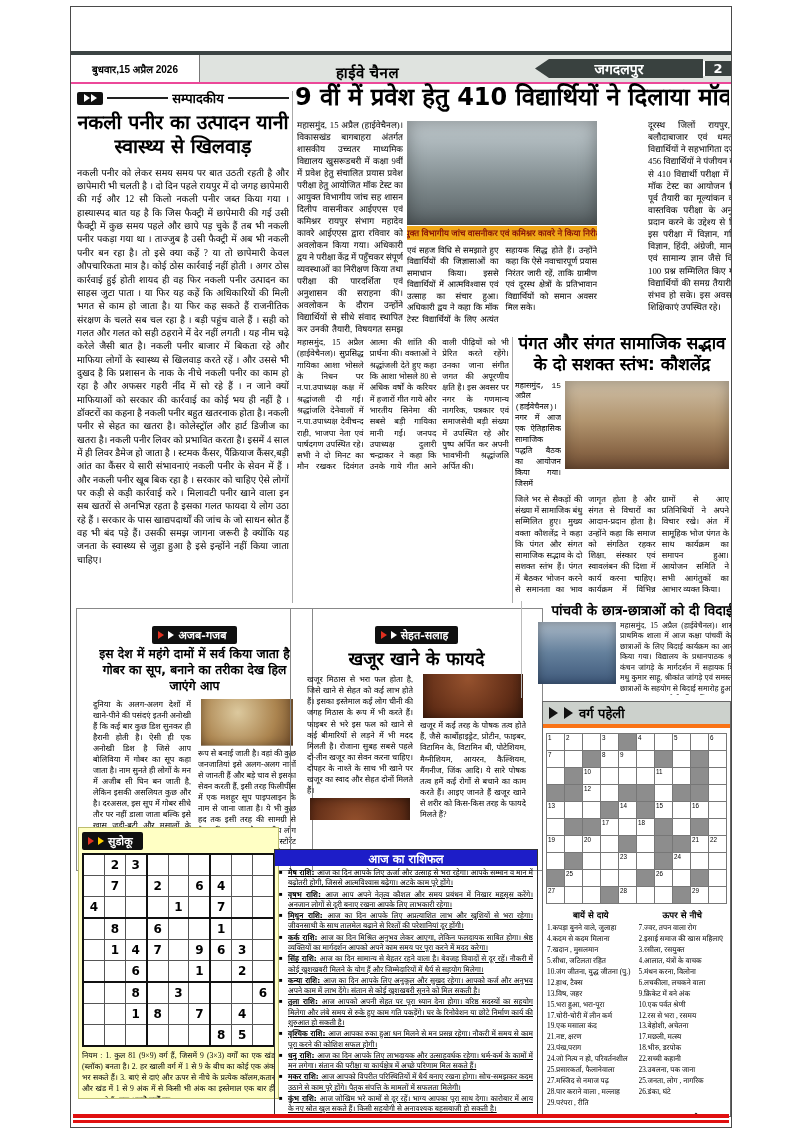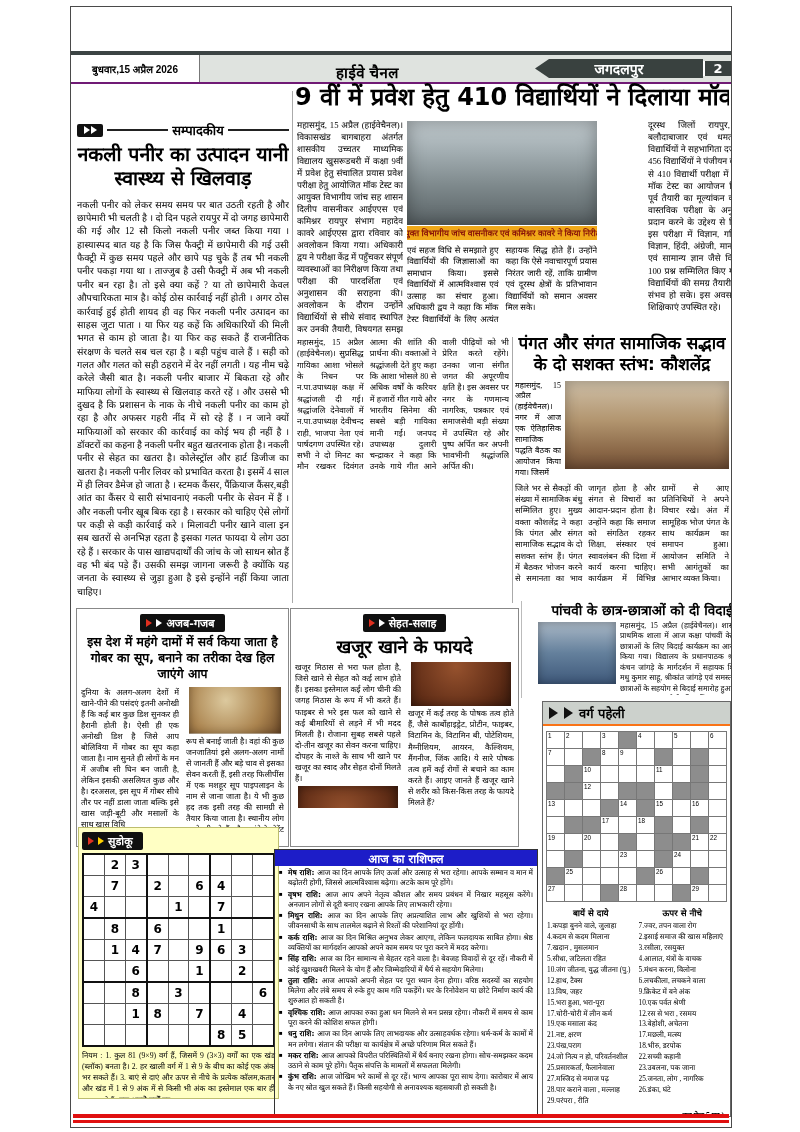--- a/index.html
+++ b/index.html
@@ -1,36 +1,36 @@
 <!DOCTYPE html>
 <html><head>
 <meta charset="utf-8">
 <style>
   html,body{margin:0;padding:0;}
   body{background:#ffffff;font-family:"Liberation Serif", serif;-webkit-font-smoothing:antialiased;}
   .page{position:relative;width:800px;height:1132px;background:#ffffff;overflow:hidden;}
   .sheet{position:absolute;left:70px;top:6px;width:660px;height:1120px;border:1px solid #4a4a4a;background:#fff;overflow:hidden;}
 
   
-  .band{position:absolute;left:0;top:44px;width:100%;height:27px;background:#dfe3df;border-top:4px solid #3c4444;border-bottom:2px solid #701a75;display:flex;align-items:stretch;}
+  .band{position:absolute;left:0;top:44px;width:100%;height:27px;background:#dfe3df;border-top:4px solid #3c4444;border-bottom:2px solid #ec4899;display:flex;align-items:stretch;}
   .band .date{width:128px;background:#fff;border-right:1px solid #777;display:flex;align-items:center;justify-content:center;font-weight:bold;font-size:10px;font-family:"Liberation Sans",sans-serif;}
-  .band .masthead{flex:1;display:flex;align-items:center;justify-content:center;font-weight:bold;font-size:15px;letter-spacing:.5px;font-family:Liberation Serif, serif;margin-top:6px;}
+  .band .masthead{flex:1;display:flex;align-items:center;justify-content:center;font-weight:bold;font-size:15px;letter-spacing:.5px;font-family:Liberation Sans, sans-serif;margin-top:6px;}
   .ribbon{width:196px;display:flex;align-items:center;}
   .city{flex:1;background:#39413f;color:#fff;font-weight:bold;font-size:14px;display:flex;align-items:center;justify-content:center;clip-path:polygon(14px 0,100% 0,100% 100%,14px 100%,0 50%);font-family:"DejaVu Sans",sans-serif;}
   .pageno{width:26px;background:#39413f;color:#fff;border-left:2px solid #fff;display:flex;align-items:center;justify-content:center;font-weight:bold;font-size:13px;font-family:"DejaVu Sans",sans-serif;}
 
   
   .body-text{font-size:9.4px;line-height:1.42;text-align:justify;overflow:hidden;}
   .tiny{font-size:8.4px;line-height:1.38;}
   h1,h2,h3,p{margin:0;padding:0;}
   .vrule{position:absolute;width:1px;background:#aaa;}
 
   
   .editorial{position:absolute;left:6px;top:82px;width:212px;height:517px;overflow:hidden;}
-  .ed-head{display:flex;align-items:center;gap:4px;margin-bottom:4px;margin-top:32px;}
+  .ed-head{display:flex;align-items:center;gap:4px;margin-bottom:4px;}
   .ed-head .rule{flex:1;height:2px;background:#222;}
   .ed-head .label{font-weight:bold;font-size:13px;white-space:nowrap;font-family:"DejaVu Sans",sans-serif;}
   .chevbox{width:26px;height:13px;background:#111;display:flex;align-items:center;justify-content:center;gap:1px;border-radius:2px;}
   .chev{width:0;height:0;border-top:4px solid transparent;border-bottom:4px solid transparent;border-left:6px solid #fff;}
   .chev.red{border-left-color:#e03020;}
   .chev.big{border-top-width:6px;border-bottom-width:6px;border-left-width:9px;}
   .ed-title{font-weight:bold;font-size:19.5px;text-align:center;line-height:1.25;margin:3px 0 7px 0;font-family:"DejaVu Sans",sans-serif;}
 
   
   .lead-title{position:absolute;left:224px;top:72px;width:434px;font-weight:bold;font-size:24px;text-align:center;white-space:nowrap;overflow:hidden;font-family:"DejaVu Sans",sans-serif;}
@@ -43,36 +43,36 @@
   
   .tribute{position:absolute;left:226px;top:330px;width:212px;height:268px;overflow:hidden;}
   .sub-title{font-weight:bold;font-size:17px;text-align:center;line-height:1.25;margin-bottom:5px;font-family:"DejaVu Sans",sans-serif;}
   .cols3{columns:3;column-gap:6px;}
   .pangat{position:absolute;left:444px;top:326px;width:214px;height:272px;overflow:hidden;}
   .pangat-row{display:flex;gap:4px;margin-bottom:4px;}
   .pangat-intro{width:46px;flex:none;}
   .pangat-photo{flex:1;height:88px;background:linear-gradient(180deg,#cfc0a8 0%,#b2956f 45%,#8a6747 80%,#6d4c33 100%);box-shadow:inset 0 0 14px rgba(0,0,0,.3);}
 
   
-  .featbox{position:absolute;border:1px solid #888;overflow:hidden;padding:4px;}
+  .featbox{position:absolute;border:1px solid #888;overflow:hidden;padding:16px;}
   .tagrow{display:flex;justify-content:center;margin:1px 0 3px 0;}
   .tag{background:#101010;color:#fff;font-weight:bold;font-size:11px;padding:1px 10px 2px 6px;display:flex;align-items:center;gap:4px;border-radius:2px;font-family:"DejaVu Sans",sans-serif;}
   .feat-title{font-weight:bold;font-size:12.3px;text-align:center;line-height:1.3;margin:2px 0 4px 0;font-family:"DejaVu Sans",sans-serif;}
   .cols2{columns:2;column-gap:7px;}
   .soup-photo{width:92px;height:60px;margin:2px auto;background:radial-gradient(circle at 40% 45%,#dcc99e,#ab844f 60%,#6e4a28);box-shadow:inset 0 0 10px rgba(0,0,0,.35);}
   .dates-photo{width:100px;height:66px;margin:2px auto;background:radial-gradient(circle at 45% 40%,#96522e,#622e17 65%,#3a1a0c);box-shadow:inset 0 0 10px rgba(0,0,0,.4);}
 
   
   .vidai{position:absolute;left:450px;top:594px;width:208px;height:97px;overflow:hidden;border-left:1px solid #bbb;padding-left:16px;}
   .vidai-title{font-weight:bold;font-size:13.5px;text-align:center;margin-bottom:2px;white-space:nowrap;overflow:hidden;font-family:"DejaVu Sans",sans-serif;}
   .vidai-photo{float:left;width:78px;height:62px;margin:1px 4px 1px 0;background:linear-gradient(180deg,#aab8c6 0%,#64809c 50%,#3e587a 100%);box-shadow:inset 0 0 10px rgba(0,0,0,.35);}
 
   
   .cross{position:absolute;left:471px;top:694px;width:187px;height:414px;border:1px solid #666;overflow:hidden;}
-  .cross-head{height:22px;background:#ccd1cc;display:flex;align-items:center;gap:6px;padding:0 6px;border-bottom:2px solid #f97316;}
+  .cross-head{height:22px;background:#ccd1cc;display:flex;align-items:center;gap:6px;padding:0 6px;border-bottom:4px solid #f97316;}
   .cross-head .t{font-weight:bold;font-size:13px;font-family:"DejaVu Sans",sans-serif;}
   table.grid{border-collapse:collapse;margin:5px auto 2px auto;}
   table.grid td{width:16px;height:16px;border:1px solid #777;font-size:6.3px;vertical-align:top;padding:0 0 0 1px;background:#fff;font-family:"Liberation Sans",sans-serif;}
   table.grid td.dark{background:#8d8d8d;}
   .clues{display:flex;gap:4px;padding:3px 4px;}
   .clue-col{flex:1;overflow:hidden;}
   .clue-col h4{margin:0 0 2px 0;font-size:8.6px;text-align:center;font-family:"DejaVu Sans",sans-serif;}
   .clue-col p{font-size:7.3px;line-height:1.5;white-space:nowrap;overflow:hidden;}
   .sol-note{text-align:right;font-size:7.8px;font-weight:bold;padding:0 6px;}
 
@@ -84,21 +84,21 @@
   table.sud{border:2px solid #111;}
   table.sud td.br{border-right:2px solid #111;}
   table.sud td.bb{border-bottom:2px solid #111;}
   .sud-rules{font-size:7.7px;line-height:1.45;text-align:justify;margin-top:3px;}
   .sud-rules b{font-size:8px;}
 
   
   .rash{position:absolute;left:203px;top:842px;width:262px;height:264px;border:1px solid #333;overflow:hidden;}
   .rash-head{height:16px;background:#1d1dc8;color:#fff;font-weight:bold;font-size:11.5px;display:flex;align-items:center;justify-content:center;font-family:"DejaVu Sans",sans-serif;}
   .rash-list{padding:2px 4px;}
-  .rash-item{font-size:7.45px;line-height:1.38;text-align:justify;margin-bottom:1px;position:relative;padding-left:9px;}
+  .rash-item{font-size:7.45px;line-height:1.38;text-align:justify;margin-bottom:1px;position:relative;padding-left:9px;text-decoration:underline;}
   .rash-item::before{content:"■";position:absolute;left:0;top:0;font-size:6px;}
   .rash-item b{font-family:"DejaVu Sans",sans-serif;}
 
   
   .redline{position:absolute;left:2px;right:2px;bottom:4px;height:9px;}
   .redline .r1{height:4px;background:#e01010;margin-bottom:2px;}
   .redline .r2{height:3px;background:#e01010;}
 </style>
 </head>
 <body>
@@ -138,21 +138,21 @@
     <p class="lead-col3 body-text tiny" style="font-size:8.8px;">दूरस्थ जिलों रायपुर, गरियाबंद, बलौदाबाजार एवं धमतरी से भी विद्यार्थियों ने सहभागिता दर्ज कराई। कुल 456 विद्यार्थियों ने पंजीयन कराया, जिनमें से 410 विद्यार्थी परीक्षा में उपस्थित रहे। मॉक टेस्ट का आयोजन विद्यार्थियों की पूर्व तैयारी का मूल्यांकन करने एवं उन्हें वास्तविक परीक्षा के अनुरूप अनुभव प्रदान करने के उद्देश्य से किया गया है। इस परीक्षा में विज्ञान, गणित, सामान्य विज्ञान, हिंदी, अंग्रेजी, मानसिक योग्यता एवं सामान्य ज्ञान जैसे विषयों से कुल 100 प्रश्न सम्मिलित किए गए हैं, जिससे विद्यार्थियों की समग्र तैयारी का आकलन संभव हो सके। इस अवसर पर शिक्षक शिक्षिकाएं उपस्थित रहे।</p>
 
     <div class="tribute">
       <p class="cols3 body-text tiny" style="height:212px;font-size:8.2px;">महासमुंद, 15 अप्रैल (हाईवेचैनल)। सुप्रसिद्ध गायिका आशा भोसले के निधन पर न.पा.उपाध्यक्ष कक्ष में श्रद्धांजली दी गई। श्रद्धांजलि देनेवालों में न.पा.उपाध्यक्ष देवीचन्द राही, भाजपा नेता एवं पार्षदगण उपस्थित रहे। सभी ने दो मिनट का मौन रखकर दिवंगत आत्मा की शांति की प्रार्थना की। वक्ताओं ने श्रद्धांजली देते हुए कहा कि आशा भोसले 80 से अधिक वर्षों के करियर में हजारों गीत गाये और भारतीय सिनेमा की सबसे बड़ी गायिका मानी गईं। जनपद उपाध्यक्ष दुलारी चन्द्राकर ने कहा कि उनके गाये गीत आने वाली पीढ़ियों को भी प्रेरित करते रहेंगे। उनका जाना संगीत जगत की अपूरणीय क्षति है। इस अवसर पर नगर के गणमान्य नागरिक, पत्रकार एवं समाजसेवी बड़ी संख्या में उपस्थित रहे और पुष्प अर्पित कर अपनी भावभीनी श्रद्धांजलि अर्पित की।</p>
     </div>
     <div class="vrule" style="left:441px;top:330px;height:266px;"></div>
 
     <div class="pangat">
       <h2 class="sub-title">पंगत और संगत सामाजिक सद्भाव के दो सशक्त स्तंभ: कौशलेंद्र</h2>
       <div class="pangat-row">
-        <p class="pangat-intro body-text tiny" style="font-size:7.9px;">महासमुंद, 15 अप्रैल (हाईवेचैनल)। नगर में आज एक ऐतिहासिक सामाजिक पद्धति बैठक का आयोजन किया गया। जिसमें</p>
+        <p class="pangat-intro body-text tiny" style="font-size:7.9px;font-family:Liberation Mono, monospace;">महासमुंद, 15 अप्रैल (हाईवेचैनल)। नगर में आज एक ऐतिहासिक सामाजिक पद्धति बैठक का आयोजन किया गया। जिसमें</p>
         <div class="pangat-photo"></div>
       </div>
       <p class="cols3 body-text tiny" style="height:128px;font-size:8.2px;">जिले भर से सैकड़ों की संख्या में सामाजिक बंधु सम्मिलित हुए। मुख्य वक्ता कौशलेंद्र ने कहा कि पंगत और संगत सामाजिक सद्भाव के दो सशक्त स्तंभ हैं। पंगत में बैठकर भोजन करने से समानता का भाव जागृत होता है और संगत से विचारों का आदान-प्रदान होता है। उन्होंने कहा कि समाज को संगठित रहकर शिक्षा, संस्कार एवं स्वावलंबन की दिशा में कार्य करना चाहिए। कार्यक्रम में विभिन्न ग्रामों से आए प्रतिनिधियों ने अपने विचार रखे। अंत में सामूहिक भोज पंगत के साथ कार्यक्रम का समापन हुआ। आयोजन समिति ने सभी आगंतुकों का आभार व्यक्त किया।</p>
     </div>
 
     <div class="featbox" style="left:5px;top:601px;width:203px;height:229px;">
       <div class="tagrow">
           <span class="tag">
             <span class="chev red"></span>
             <span class="chev"></span>
@@ -484,20 +484,21 @@
     </div>
 
     <div class="rash">
       <div class="rash-head">आज का राशिफल</div>
       <div class="rash-list" id="rashifal-list">
           <div class="rash-item"><b>मेष राशि: </b><span>आज का दिन आपके लिए ऊर्जा और उत्साह से भरा रहेगा। आपके सम्मान व मान में बढ़ोतरी होगी, जिससे आत्मविश्वास बढ़ेगा। अटके काम पूरे होंगे।</span></div>
           <div class="rash-item"><b>वृषभ राशि: </b><span>आज आप अपने नेतृत्व कौशल और समय प्रबंधन में निखार महसूस करेंगे। अनजान लोगों से दूरी बनाए रखना आपके लिए लाभकारी रहेगा।</span></div>
           <div class="rash-item"><b>मिथुन राशि: </b><span>आज का दिन आपके लिए अप्रत्याशित लाभ और खुशियों से भरा रहेगा। जीवनसाथी के साथ तालमेल बढ़ाने से रिश्तों की परेशानियां दूर होंगी।</span></div>
           <div class="rash-item"><b>कर्क राशि: </b><span>आज का दिन मिश्रित अनुभव लेकर आएगा, लेकिन फलदायक साबित होगा। श्रेष्ठ व्यक्तियों का मार्गदर्शन आपको अपने काम समय पर पूरा करने में मदद करेगा।</span></div>
           <div class="rash-item"><b>सिंह राशि: </b><span>आज का दिन सामान्य से बेहतर रहने वाला है। बेवजह विवादों से दूर रहें। नौकरी में कोई खुशखबरी मिलने के योग हैं और जिम्मेदारियों में धैर्य से सहयोग मिलेगा।</span></div>
+          <div class="rash-item"><b>कन्या राशि: </b><span>आज का दिन आपके लिए अनुकूल और सुखद रहेगा। आपको कर्ज और अनुभव अपने काम में लाभ देंगे। संतान से कोई खुशखबरी सुनने को मिल सकती है।</span></div>
           <div class="rash-item"><b>तुला राशि: </b><span>आज आपको अपनी सेहत पर पूरा ध्यान देना होगा। वरिष्ठ सदस्यों का सहयोग मिलेगा और लंबे समय से रुके हुए काम गति पकड़ेंगे। घर के रिनोवेशन या छोटे निर्माण कार्य की शुरुआत हो सकती है।</span></div>
           <div class="rash-item"><b>वृश्चिक राशि: </b><span>आज आपका रुका हुआ धन मिलने से मन प्रसन्न रहेगा। नौकरी में समय से काम पूरा करने की कोशिश सफल होगी।</span></div>
           <div class="rash-item"><b>धनु राशि: </b><span>आज का दिन आपके लिए लाभदायक और उत्साहवर्धक रहेगा। धर्म-कर्म के कामों में मन लगेगा। संतान की परीक्षा या कार्यक्षेत्र में अच्छे परिणाम मिल सकते हैं।</span></div>
           <div class="rash-item"><b>मकर राशि: </b><span>आज आपको विपरीत परिस्थितियों में धैर्य बनाए रखना होगा। सोच-समझकर कदम उठाने से काम पूरे होंगे। पैतृक संपत्ति के मामलों में सफलता मिलेगी।</span></div>
           <div class="rash-item"><b>कुंभ राशि: </b><span>आज जोखिम भरे कामों से दूर रहें। भाग्य आपका पूरा साथ देगा। कारोबार में आय के नए स्रोत खुल सकते हैं। किसी सहयोगी से अनावश्यक बहसबाजी हो सकती है।</span></div>
         </div>
     </div>
 
     <div class="redline">
       <div class="r1"></div>

